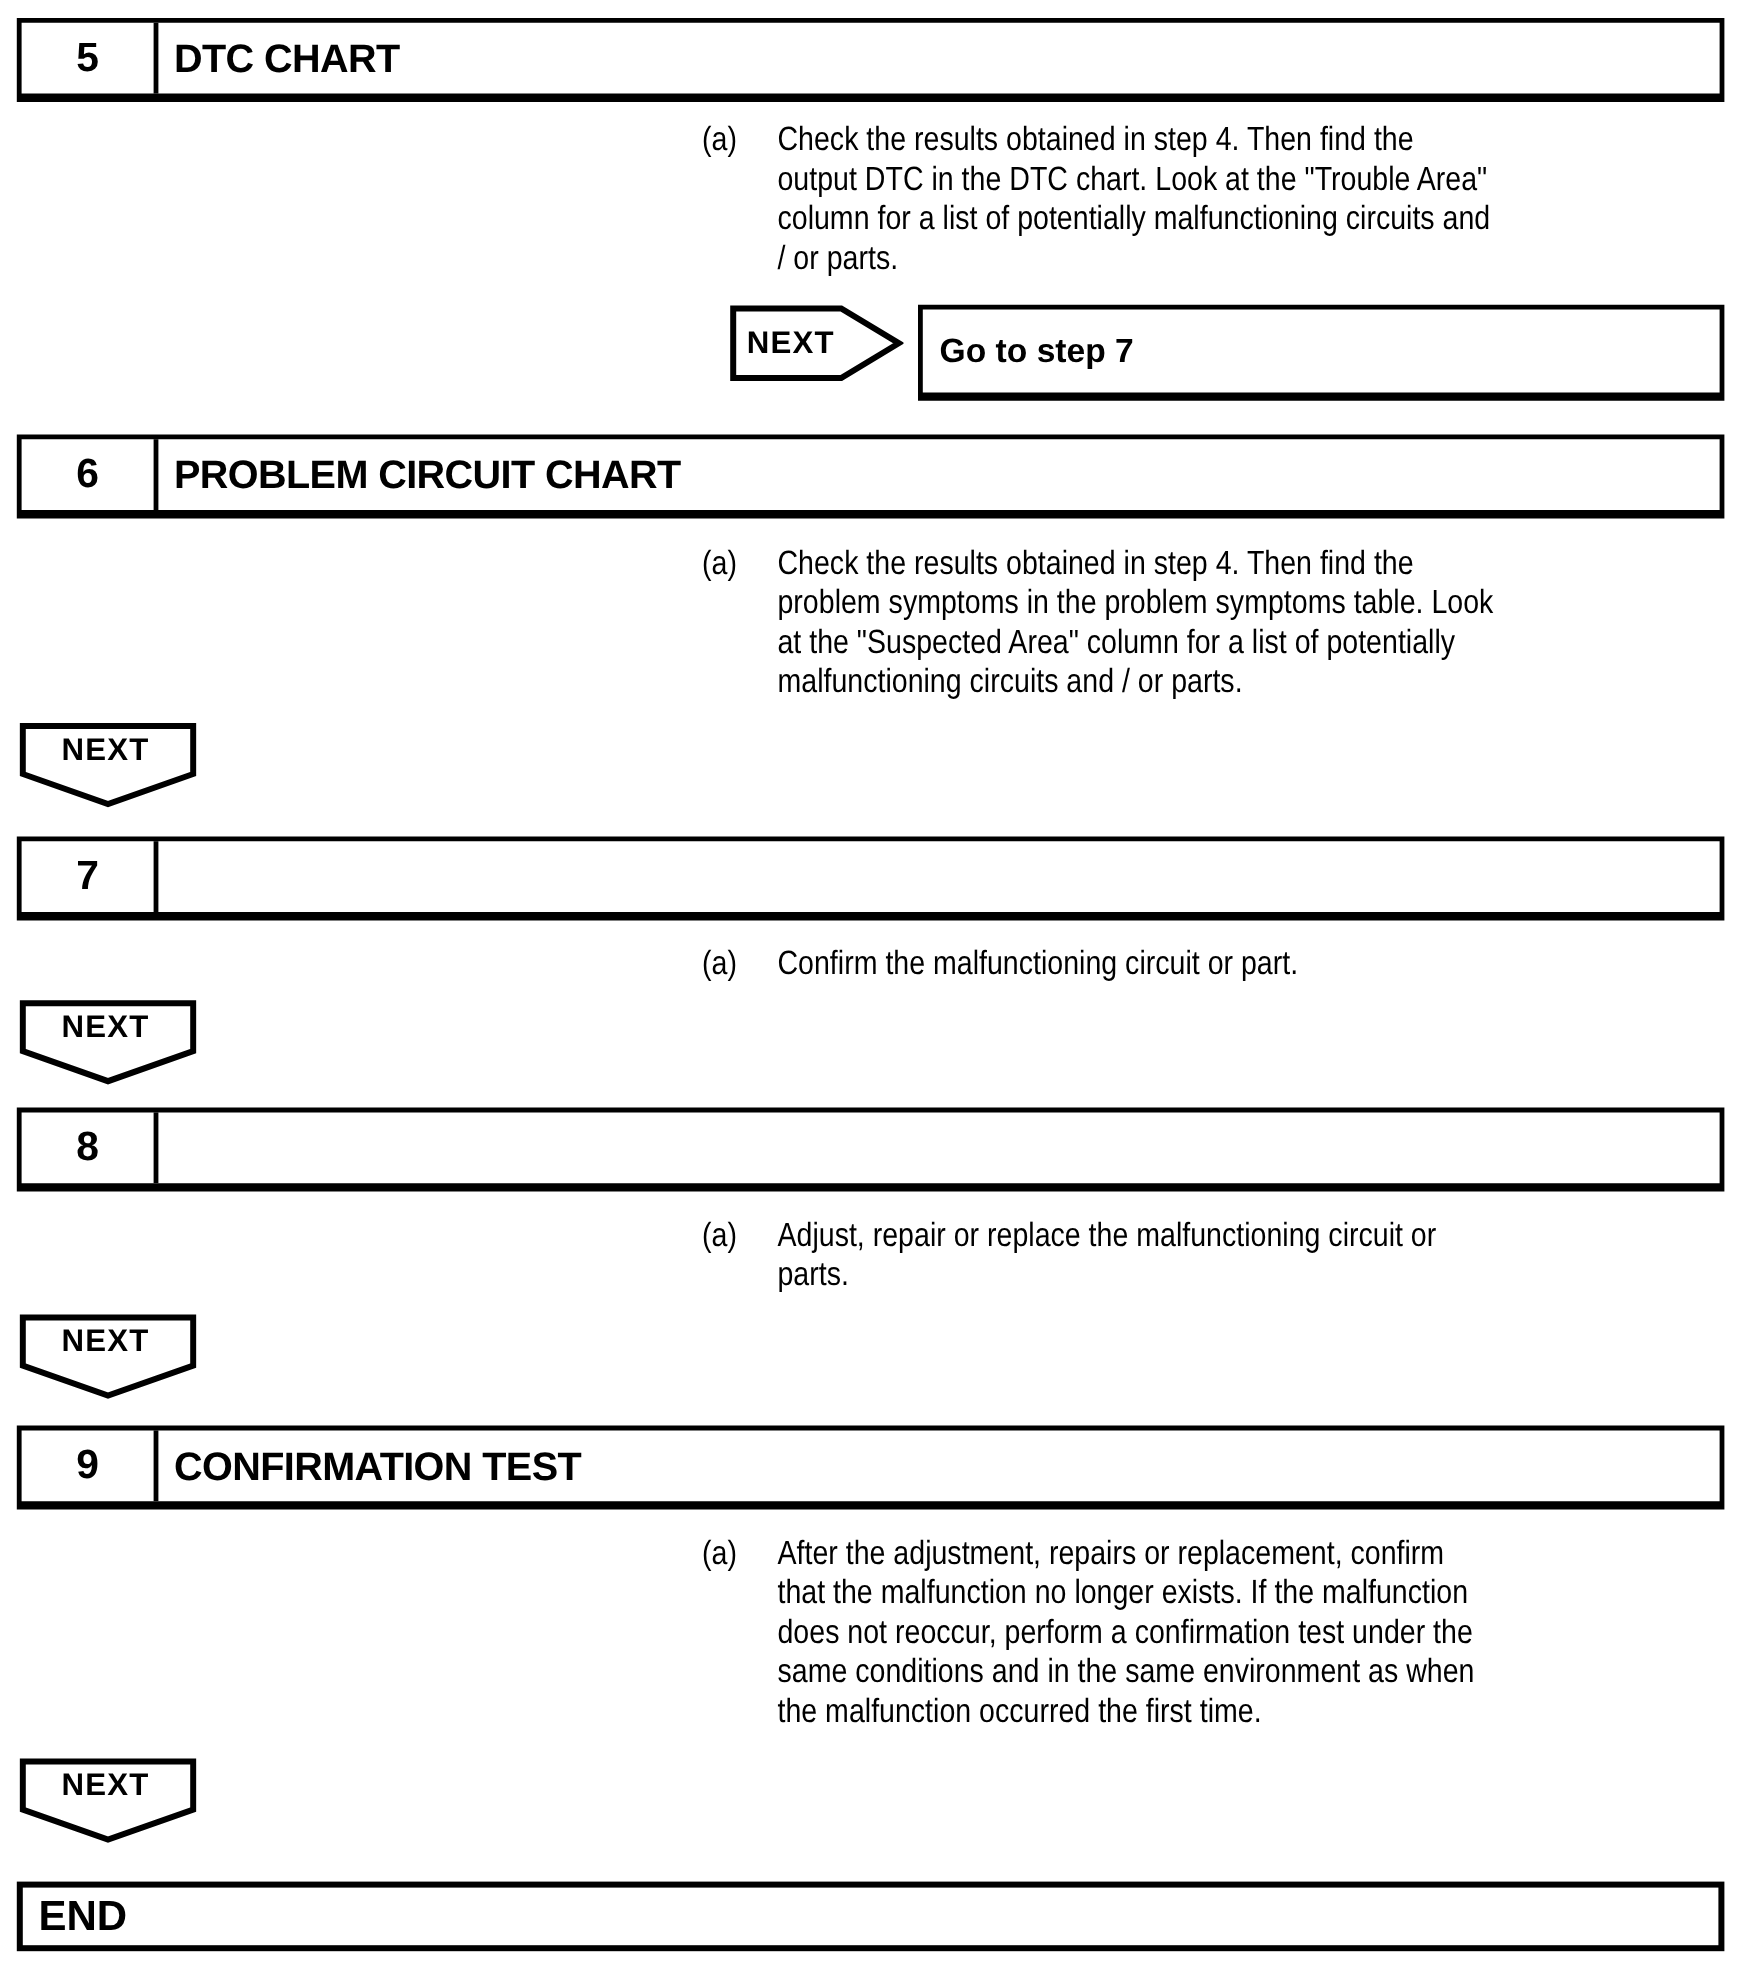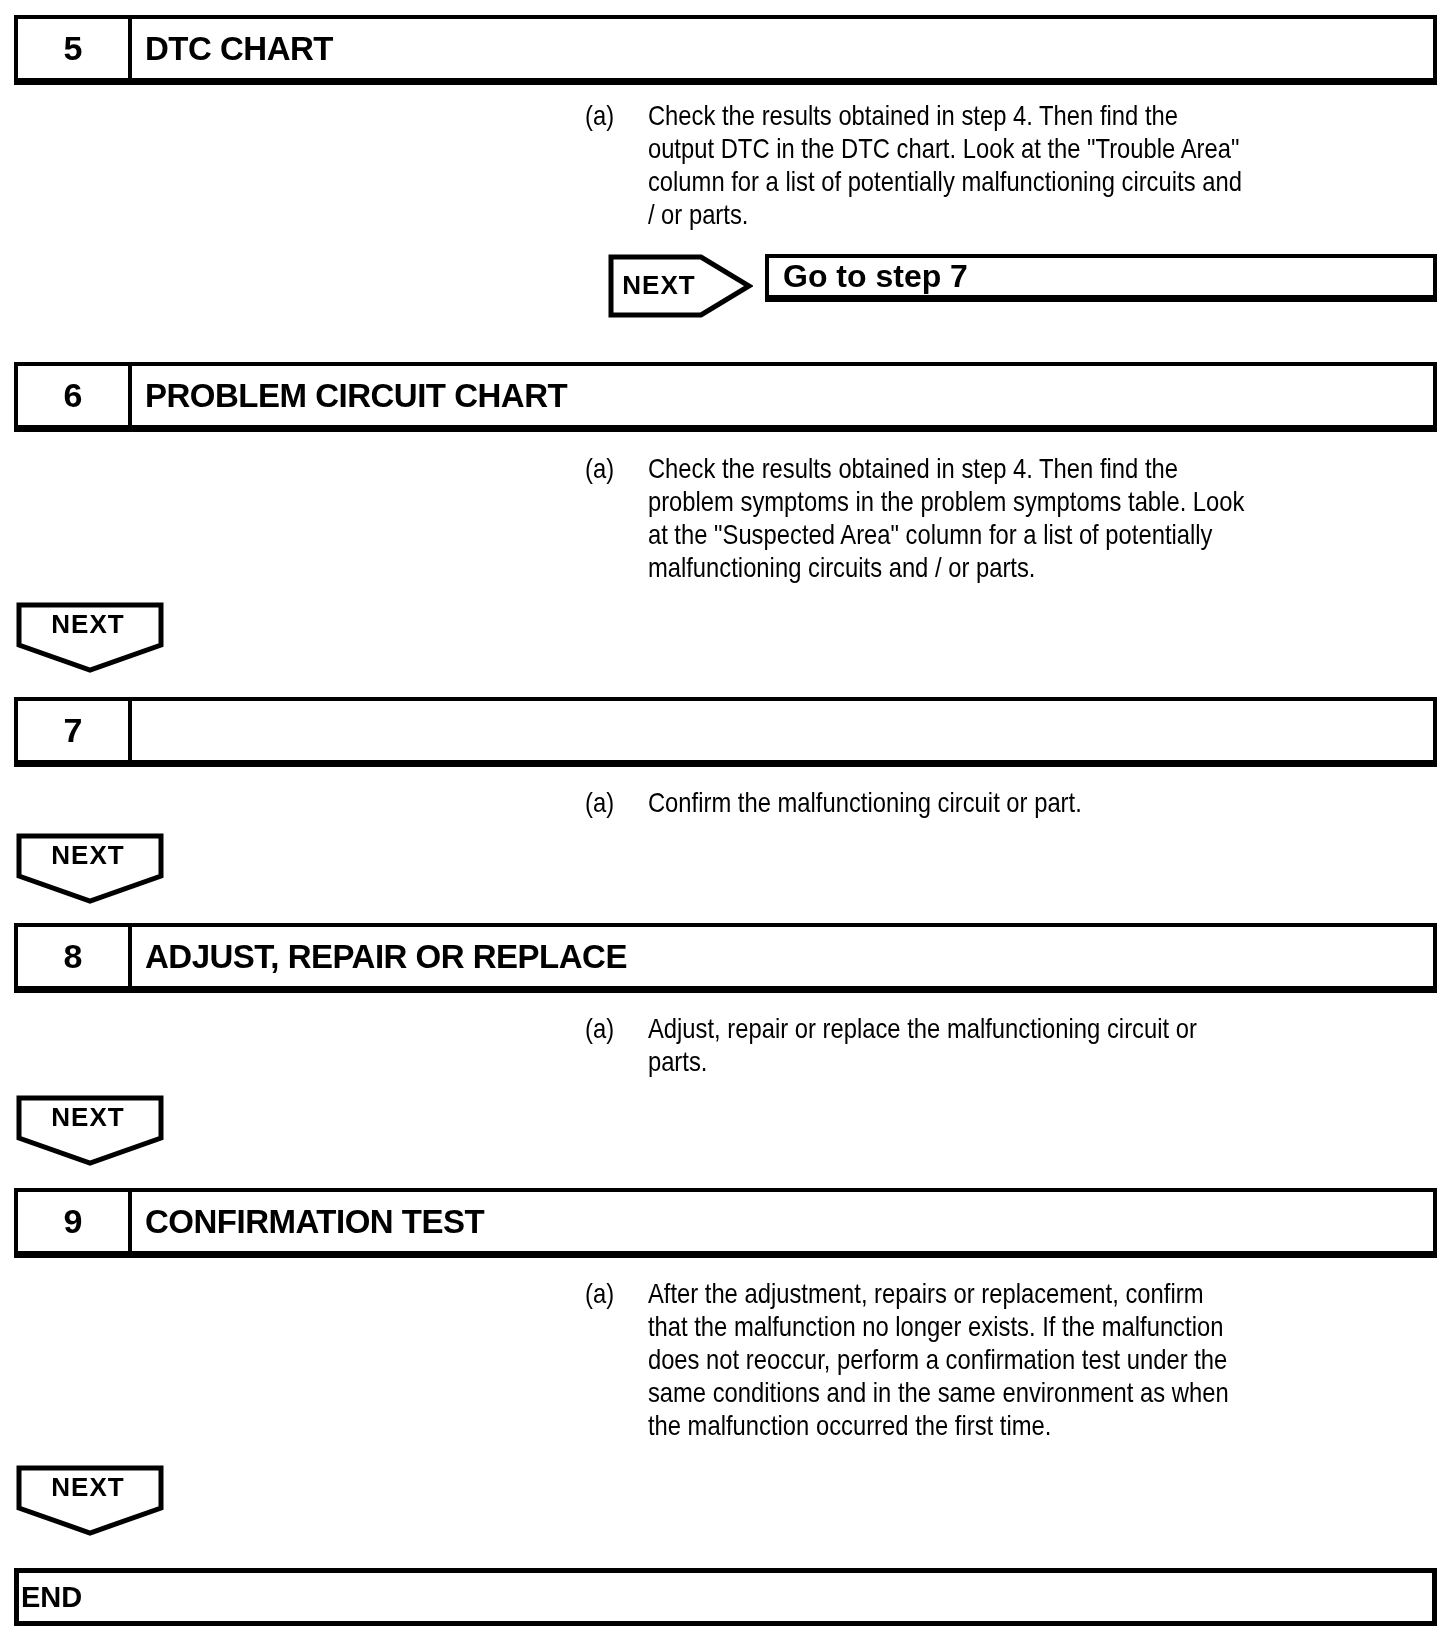--- a/index.html
+++ b/index.html
@@ -32,30 +32,30 @@
   .next-right { position:absolute; left:608px; top:254px; width:145px; height:64px; }
   .next-down .arrow-label {
     position:absolute; top:7px; left:0; width:144px; text-align:center;
     font-weight:bold; font-size:26px; letter-spacing:1px;
   }
   .next-right .arrow-label {
     position:absolute; top:16px; left:8px; width:86px; text-align:center;
     font-weight:bold; font-size:26px; letter-spacing:1px;
   }
   .go-box {
-    position:absolute; left:765px; top:254px; width:672px; height:48px;
+    position:absolute; left:765px; top:254px; width:672px; height:80px;
     box-sizing:border-box; border:4px solid #000; border-bottom-width:7px;
     display:flex; align-items:center; padding-left:14px;
-    font-weight:bold; font-size:32px; background:#fff;
+    font-weight:bold; font-size:28px; background:#fff;
   }
   .end-box {
     position:absolute; left:14px; top:1568px; width:1423px; height:58px;
     box-sizing:border-box; border:5px solid #000;
-    display:flex; align-items:center; padding-left:2px;
-    font-weight:bold; font-size:29px; background:#fff;
+    display:flex; align-items:center; padding-left:13px;
+    font-weight:bold; font-size:35px; background:#fff;
   }
   svg { display:block; }
 </style>
 </head>
 <body>
 
 <div class="page">
 
   <div class="step-header" style="top:15px">
     <div class="step-num">5</div>
@@ -103,21 +103,20 @@
   </div>
   <div class="next-down" style="top:833px">
     <svg width="148" height="72" viewBox="0 0 148 72">
       <polygon points="3,3 145,3 145,43 74,68 3,43" fill="#ffffff" stroke="#000000" stroke-width="5"></polygon>
     </svg>
     <span class="arrow-label">NEXT</span>
   </div>
 
   <div class="step-header" style="top:923px">
     <div class="step-num">8</div>
-    <div class="step-title">ADJUST, REPAIR OR REPLACE</div>
   </div>
   <div class="para" style="top:1012px">
     <div class="item-label">(a)</div>
     <div class="item-text">Adjust, repair or replace the malfunctioning circuit or
 parts.</div>
   </div>
   <div class="next-down" style="top:1095px">
     <svg width="148" height="72" viewBox="0 0 148 72">
       <polygon points="3,3 145,3 145,43 74,68 3,43" fill="#ffffff" stroke="#000000" stroke-width="5"></polygon>
     </svg>

